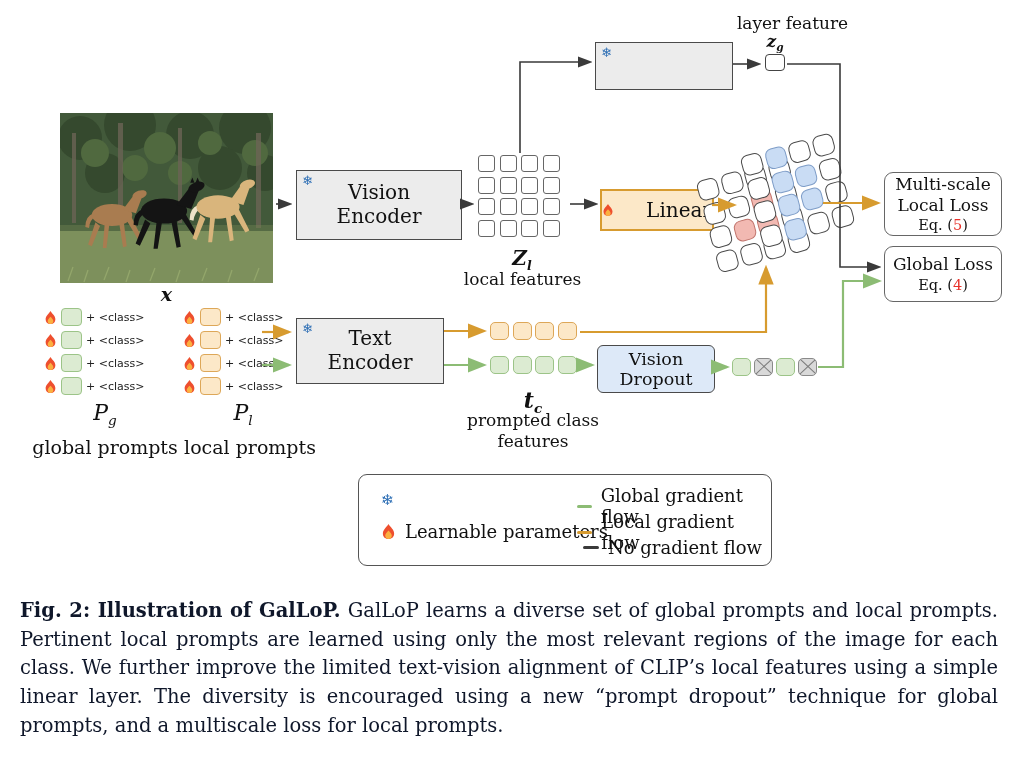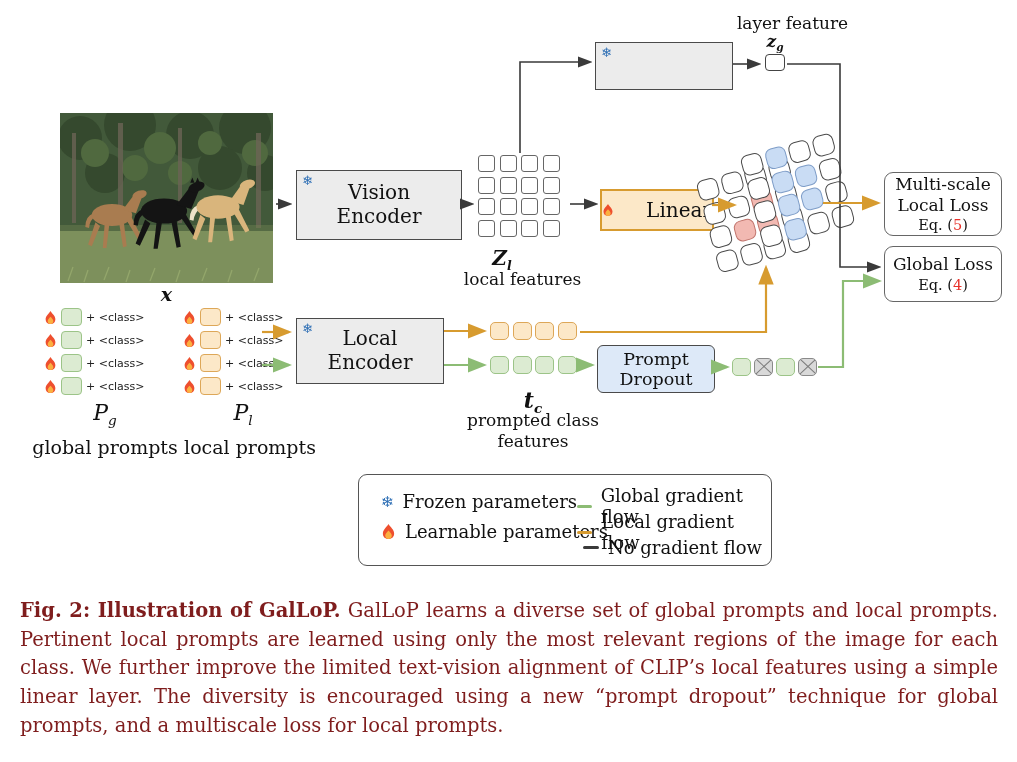--- a/index.html
+++ b/index.html
@@ -75,21 +75,21 @@
   .prompt-sq.orange{background:#FCE8C8;border:1.4px solid #DDA758;}
   .prompt-lab{font-family:"DejaVu Sans",sans-serif;font-size:11px;color:#222;white-space:nowrap;}
   .flame{width:13px;height:15px;flex:0 0 auto;}
 
   
   #legend{left:358px;top:474px;width:412px;height:90px;background:#fff;border:1.5px solid #555;border-radius:9px;}
   .leg-item{position:absolute;display:flex;align-items:center;gap:9px;font-size:18px;}
   .leg-dash{width:16px;height:3px;border-radius:2px;}
 
   
-  #caption{left:20px;top:597px;width:978px;font-size:19.5px;line-height:1.47;text-align:justify;color:#7f1d1d;}
+  #caption{left:20px;top:597px;width:978px;font-size:19.5px;line-height:1.47;text-align:justify;color:#0f172a;}
   #caption b{font-weight:bold;}
 
   .small-lab{font-size:17px;}
   svg.conn{left:0;top:0;pointer-events:none;}
 </style>
 </head>
 <body>
 
 <svg width="0" height="0" style="position:absolute">
   <defs>
@@ -188,21 +188,21 @@
       <div class="zl-cell"></div>
       <div class="zl-cell"></div>
       <div class="zl-cell"></div>
       <div class="zl-cell"></div>
       <div class="zl-cell"></div>
       <div class="zl-cell"></div>
       <div class="zl-cell"></div>
       <div class="zl-cell"></div>
       <div class="zl-cell"></div>
     </div>
-  <div class="abs ctr mathlab" style="left:458px;top:246px;width:88px;font-size:20px;">
+  <div class="abs ctr mathlab" style="left:478px;top:246px;width:88px;font-size:20px;">
     <span><span>Z</span><sub>l</sub></span>
   </div>
   <div class="abs ctr small-lab" style="left:450px;top:269px;width:145px;">local features</div>
 
   <div class="abs" id="linear-box">
     <svg class="flame" style="width:12px;height:14px;">
         <use href="#sym-flame"></use>
       </svg>
     <span>Linear</span>
   </div>
@@ -250,21 +250,21 @@
     <span>Local Loss</span>
     <span class="eqline"><span>Eq. (</span><span class="eqnum">5</span><span>)</span></span>
   </div>
   <div class="abs ctr loss" id="loss-global">
     <span>Global Loss</span>
     <span class="eqline"><span>Eq. (</span><span class="eqnum">4</span><span>)</span></span>
   </div>
 
   <div class="abs ctr gbox" style="left:296px;top:318px;width:146px;height:64px;">
     <span class="snow corner">❄</span>
-    <span><span>Local</span><br><span>Encoder</span></span>
+    <span><span>Text</span><br><span>Encoder</span></span>
   </div>
 
   <div class="abs tokrow" id="tc-orange-row">
       <div class="tok orange"></div>
       <div class="tok orange"></div>
       <div class="tok orange"></div>
       <div class="tok orange"></div>
     </div>
   <div class="abs tokrow" id="tc-green-row">
       <div class="tok green"></div>
@@ -272,21 +272,21 @@
       <div class="tok green"></div>
       <div class="tok green"></div>
     </div>
   <div class="abs ctr mathlab" style="left:490px;top:387px;width:86px;font-size:22px;">
     <span><span>t</span><sub>c</sub></span>
   </div>
   <div class="abs ctr small-lab" style="left:453px;top:410px;width:160px;line-height:1.25;">
     <span><span>prompted class</span><br><span>features</span></span>
   </div>
 
-  <div class="abs ctr" id="pd-box">Prompt Dropout</div>
+  <div class="abs ctr" id="pd-box">Vision Dropout</div>
 
   <div class="abs" id="dropout-row">
       <div class="tok green"></div>
       <div class="tok dropped"></div>
       <div class="tok green"></div>
       <div class="tok dropped"></div>
     </div>
 
   <div class="abs prompt-col" id="gp-col">
       <div class="prompt-row">
@@ -354,21 +354,20 @@
   <div class="abs ctr" style="left:25px;top:436px;width:160px;font-size:19px;">global prompts</div>
   <div class="abs ctr" style="left:196px;top:400px;width:94px;font-size:22px;font-style:italic;">
     <span><span>P</span><sub>l</sub></span>
   </div>
   <div class="abs ctr" style="left:163px;top:436px;width:160px;font-size:19px;padding-left:7px;">local prompts</div>
 
   <div class="abs" id="legend">
     <div id="legend-params">
         <div class="leg-item" style="left: 22px; top: 16px;">
           <span class="snow" style="font-size: 15px;">❄</span>
-          <span>Frozen parameters</span>
         </div>
         <div class="leg-item" style="left: 22px; top: 46px;">
           <svg class="flame" style="width:15px;height:17px;">
             <use href="#sym-flame"></use>
           </svg>
           <span>Learnable parameters</span>
         </div>
       </div>
     <div id="legend-flows">
         <div class="leg-item" style="left: 218px; top: 10px;">

